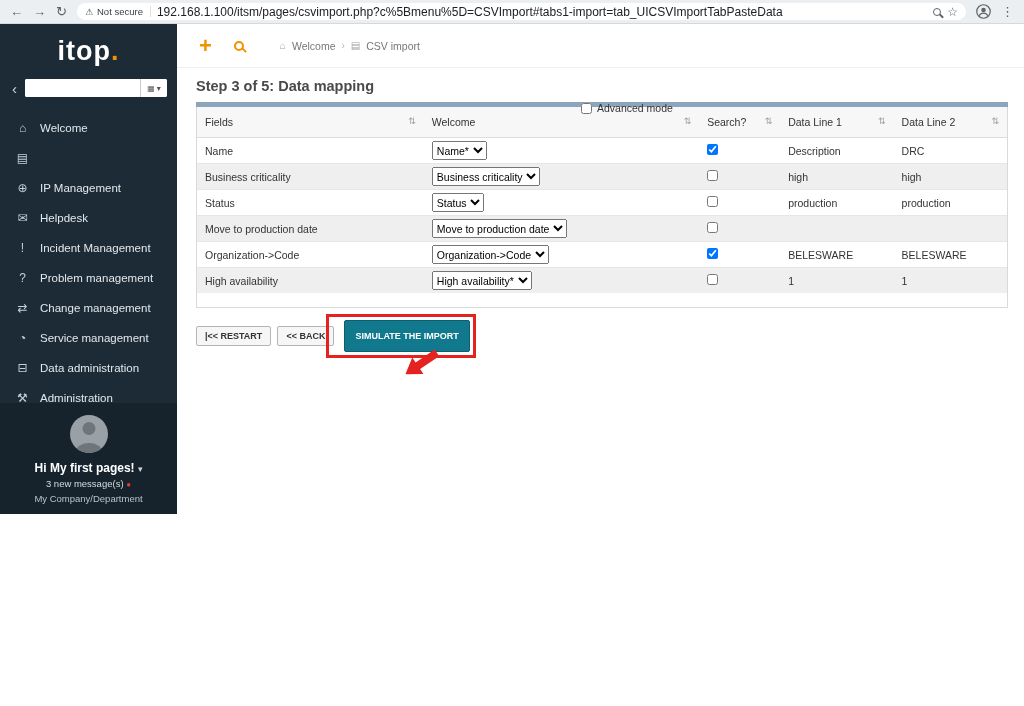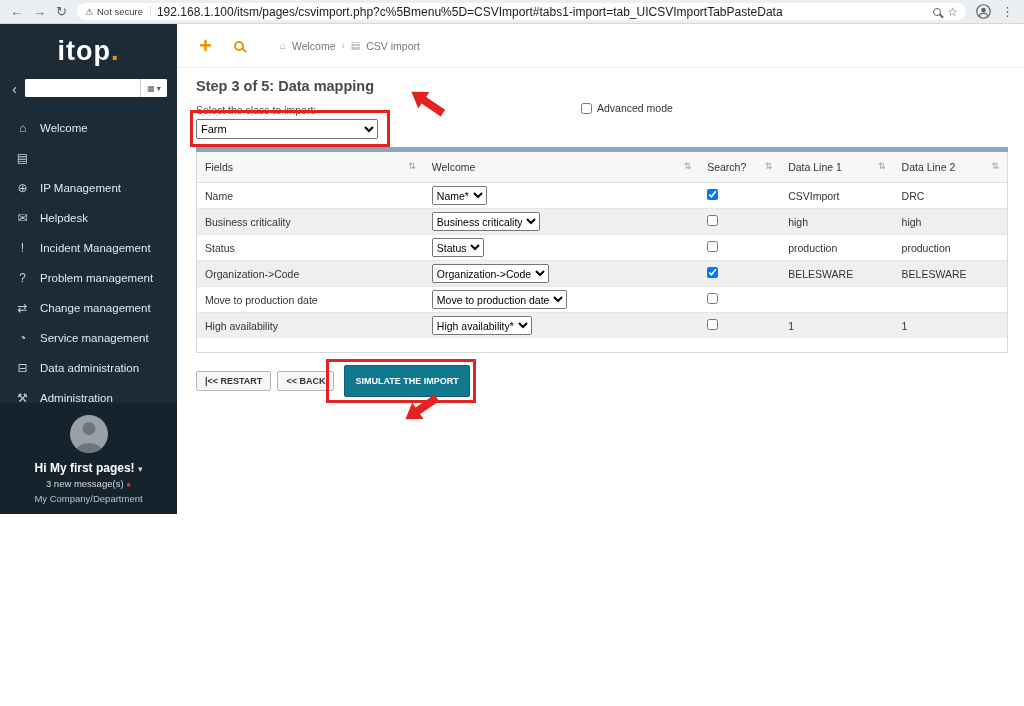--- a/index.html
+++ b/index.html
@@ -214,30 +214,20 @@
           <span class="clink">Welcome</span>
           <span class="sep">›</span>
           <span class="cic">▤</span>
           <span class="clink">CSV import</span>
         </span>
       </div>
 
       <div class="content">
         <div class="title">Step 3 of 5: Data mapping</div>
 
-        <div class="class-picker">
-          <div class="clabel">Select the class to import:</div>
-          <select class="classsel">
-            <option>Farm</option>
-          </select>
-          <div class="redbox1"></div>
-          <svg class="arrow1" width="40" height="26" viewBox="0 0 40 26">
-            <polygon points="0,13 15,3 15,9 38,9 38,17 15,17 15,23" fill="#e42320"></polygon>
-          </svg>
-        </div>
 
         <label class="advmode">
           <input type="checkbox" style="">
           <span>Advanced mode</span>
         </label>
 
         <div class="bluebar"></div>
 
         <div class="tblwrap">
           <table class="tbl">
@@ -248,50 +238,50 @@
                 <th class="col-s"><span>Search?</span><span class="sort">⇅</span></th>
                 <th class="col-1"><span>Data Line 1</span><span class="sort">⇅</span></th>
                 <th class="col-2"><span>Data Line 2</span><span class="sort">⇅</span></th>
               </tr>
             </thead>
             <tbody>
               <tr>
                 <td>Name</td>
                 <td><select class="mapsel"><option>Name*</option></select></td>
                 <td><input type="checkbox" checked="" style=""></td>
-                <td>CSVImport</td>
+                <td>Description</td>
                 <td>DRC</td>
               </tr>
               <tr>
                 <td>Business criticality</td>
                 <td><select class="mapsel"><option>Business criticality</option></select></td>
                 <td><input type="checkbox" style=""></td>
                 <td>high</td>
                 <td>high</td>
               </tr>
               <tr>
                 <td>Status</td>
                 <td><select class="mapsel"><option>Status</option></select></td>
                 <td><input type="checkbox" style=""></td>
                 <td>production</td>
                 <td>production</td>
               </tr>
               <tr>
+                <td>Move to production date</td>
+                <td><select class="mapsel"><option>Move to production date</option></select></td>
+                <td><input type="checkbox" style=""></td>
+                <td></td>
+                <td></td>
+              </tr>
+              <tr>
                 <td>Organization-&gt;Code</td>
                 <td><select class="mapsel"><option>Organization-&gt;Code</option></select></td>
                 <td><input type="checkbox" checked="" style=""></td>
                 <td>BELESWARE</td>
                 <td>BELESWARE</td>
-              </tr>
-              <tr>
-                <td>Move to production date</td>
-                <td><select class="mapsel"><option>Move to production date</option></select></td>
-                <td><input type="checkbox" style=""></td>
-                <td></td>
-                <td></td>
               </tr>
               <tr>
                 <td>High availability</td>
                 <td><select class="mapsel"><option>High availability*</option></select></td>
                 <td><input type="checkbox" style=""></td>
                 <td>1</td>
                 <td>1</td>
               </tr>
             </tbody>
           </table>

